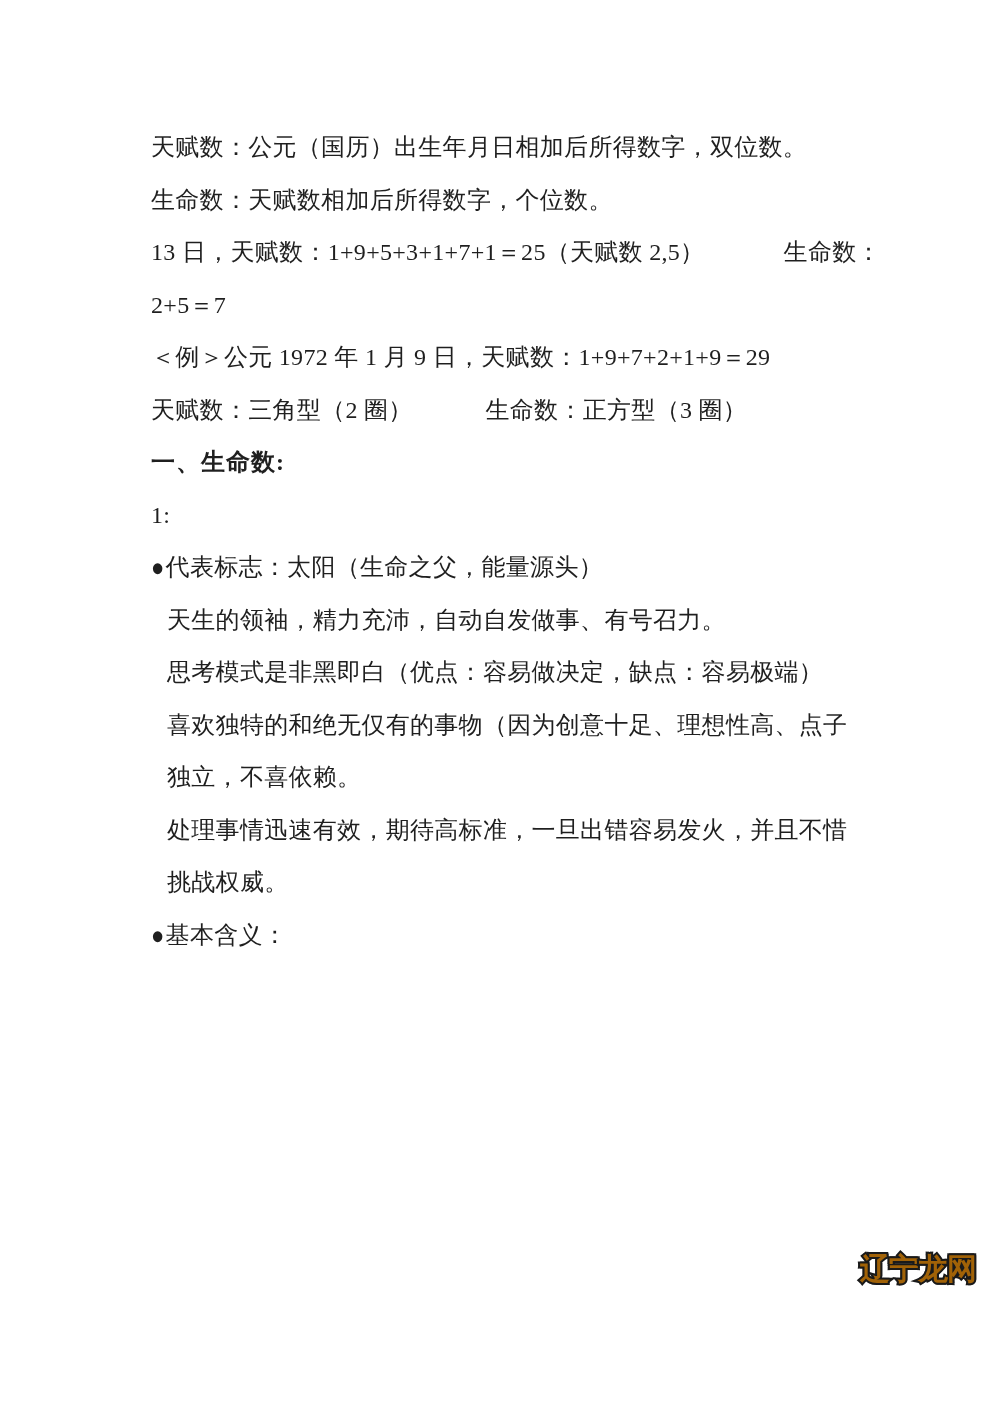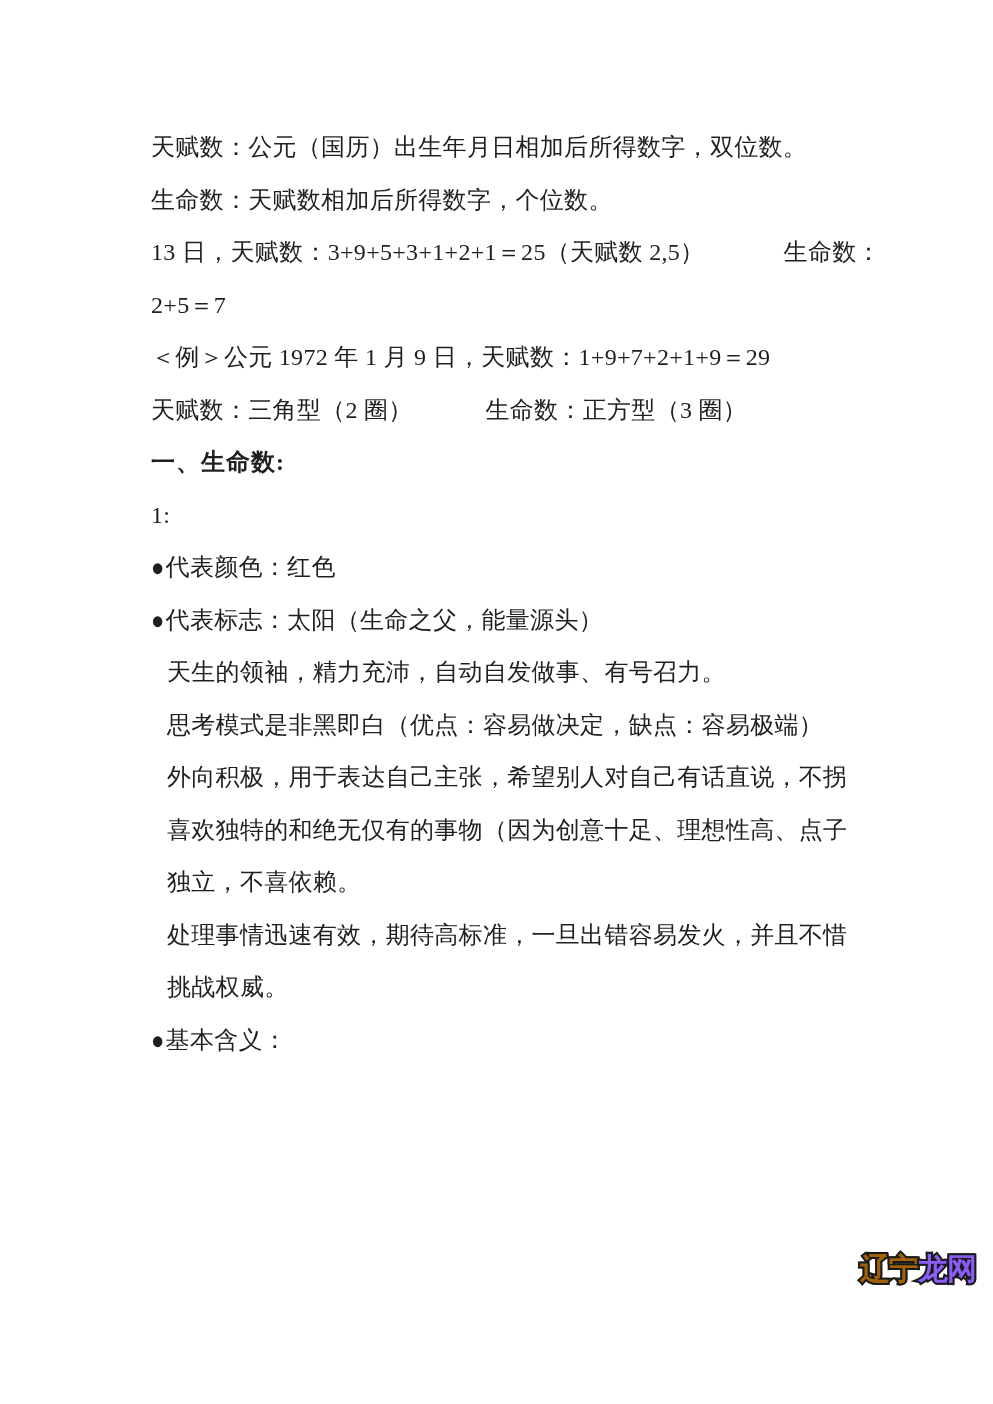--- a/index.html
+++ b/index.html
@@ -54,39 +54,37 @@
     .wm-white { }
   </style>
 </head>
 <body style="background: rgb(255, 255, 255); color: rgb(31, 31, 31);">
 
 <div class="page">
   <div class="doc">
 
     <div class="line">天赋数：公元（国历）出生年月日相加后所得数字，双位数。</div>
     <div class="line">生命数：天赋数相加后所得数字，个位数。</div>
-    <div class="line">13 日，天赋数：3+9+5+3+1+2+1＝25（天赋数 2,5）　　　 生命数：</div>
+    <div class="line">13 日，天赋数：1+9+5+3+1+7+1＝25（天赋数 2,5）　　　 生命数：</div>
     <div class="line">2+5＝7</div>
     <div class="line">＜例＞公元 1972 年 1 月 9 日，天赋数：1+9+7+2+1+9＝29</div>
     <div class="line">天赋数：三角型（2 圈）　　　生命数：正方型（3 圈）</div>
 
     <div class="line bold">一、生命数:</div>
     <div class="line">1:</div>
 
-    <div class="line"><span class="bullet-glyph">●</span><span>代表颜色：红色</span></div>
     <div class="line"><span class="bullet-glyph">●</span><span>代表标志：太阳（生命之父，能量源头）</span></div>
 
     <div class="line indent">天生的领袖，精力充沛，自动自发做事、有号召力。</div>
     <div class="line indent">思考模式是非黑即白（优点：容易做决定，缺点：容易极端）</div>
-    <div class="line indent">外向积极，用于表达自己主张，希望别人对自己有话直说，不拐</div>
     <div class="line indent">喜欢独特的和绝无仅有的事物（因为创意十足、理想性高、点子</div>
     <div class="line indent">独立，不喜依赖。</div>
     <div class="line indent">处理事情迅速有效，期待高标准，一旦出错容易发火，并且不惜</div>
     <div class="line indent">挑战权威。</div>
 
     <div class="line"><span class="bullet-glyph">●</span><span>基本含义：</span></div>
 
   </div>
 
   <div class="watermark">
-    <span class="wm-red" style="color: #a16207;">辽宁</span><span class="wm-white" style="color: #8b5cf6;">龙网</span>
+    <span class="wm-red" style="color: #a16207;">辽宁</span><span class="wm-white" style="color: #a16207;">龙网</span>
   </div>
 </div>
 
 </body></html>

